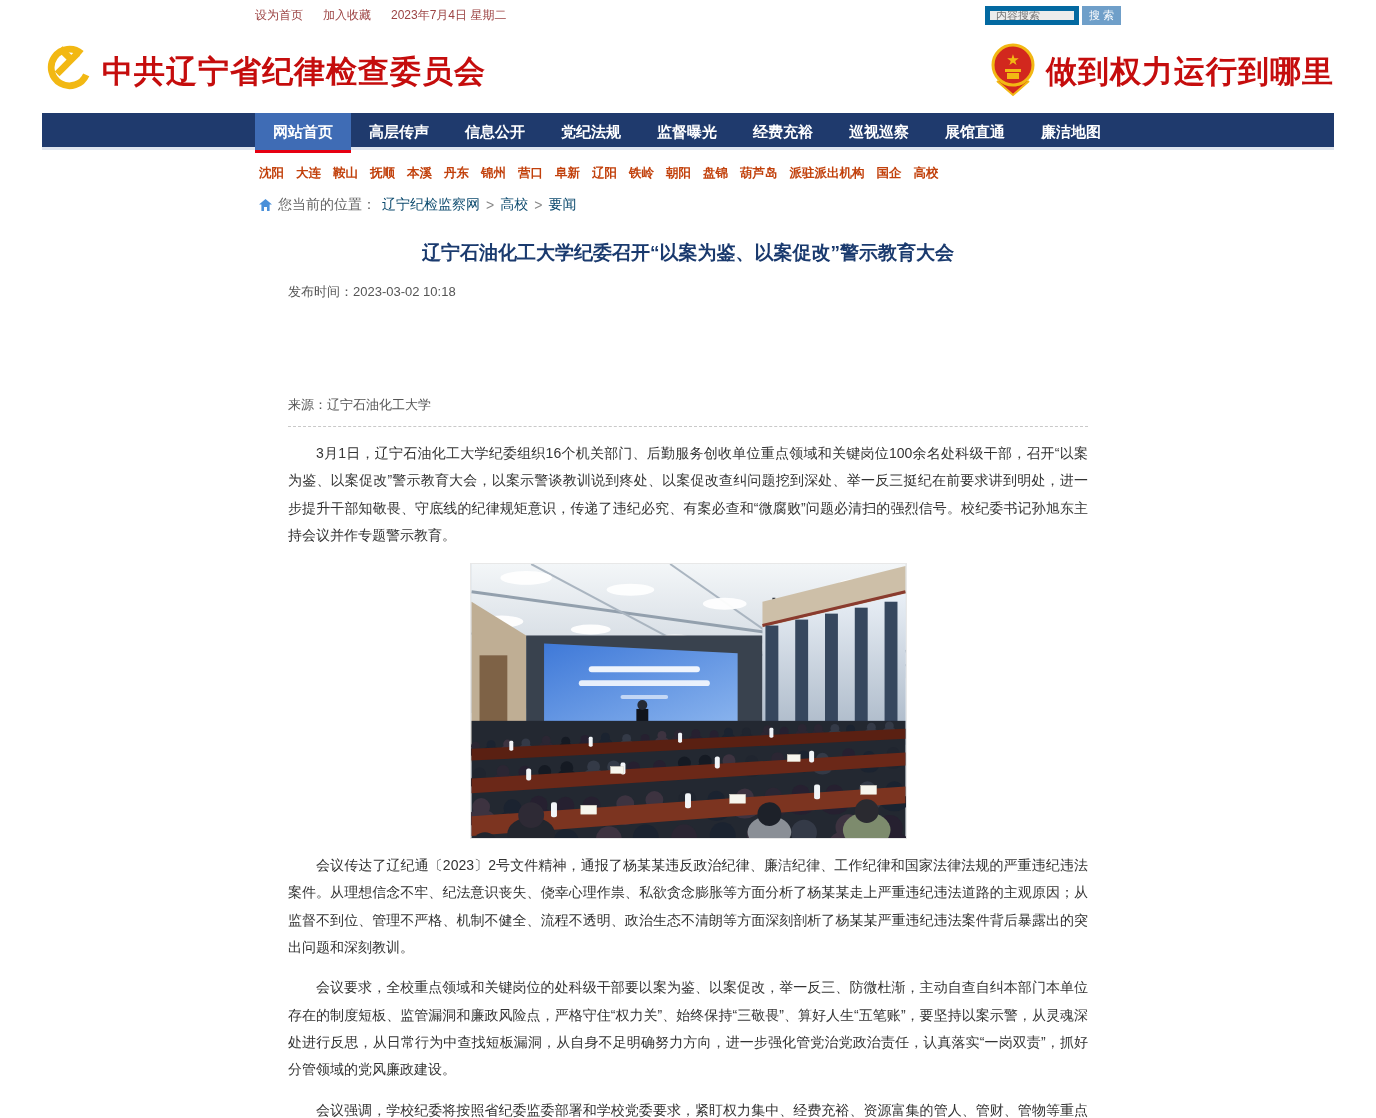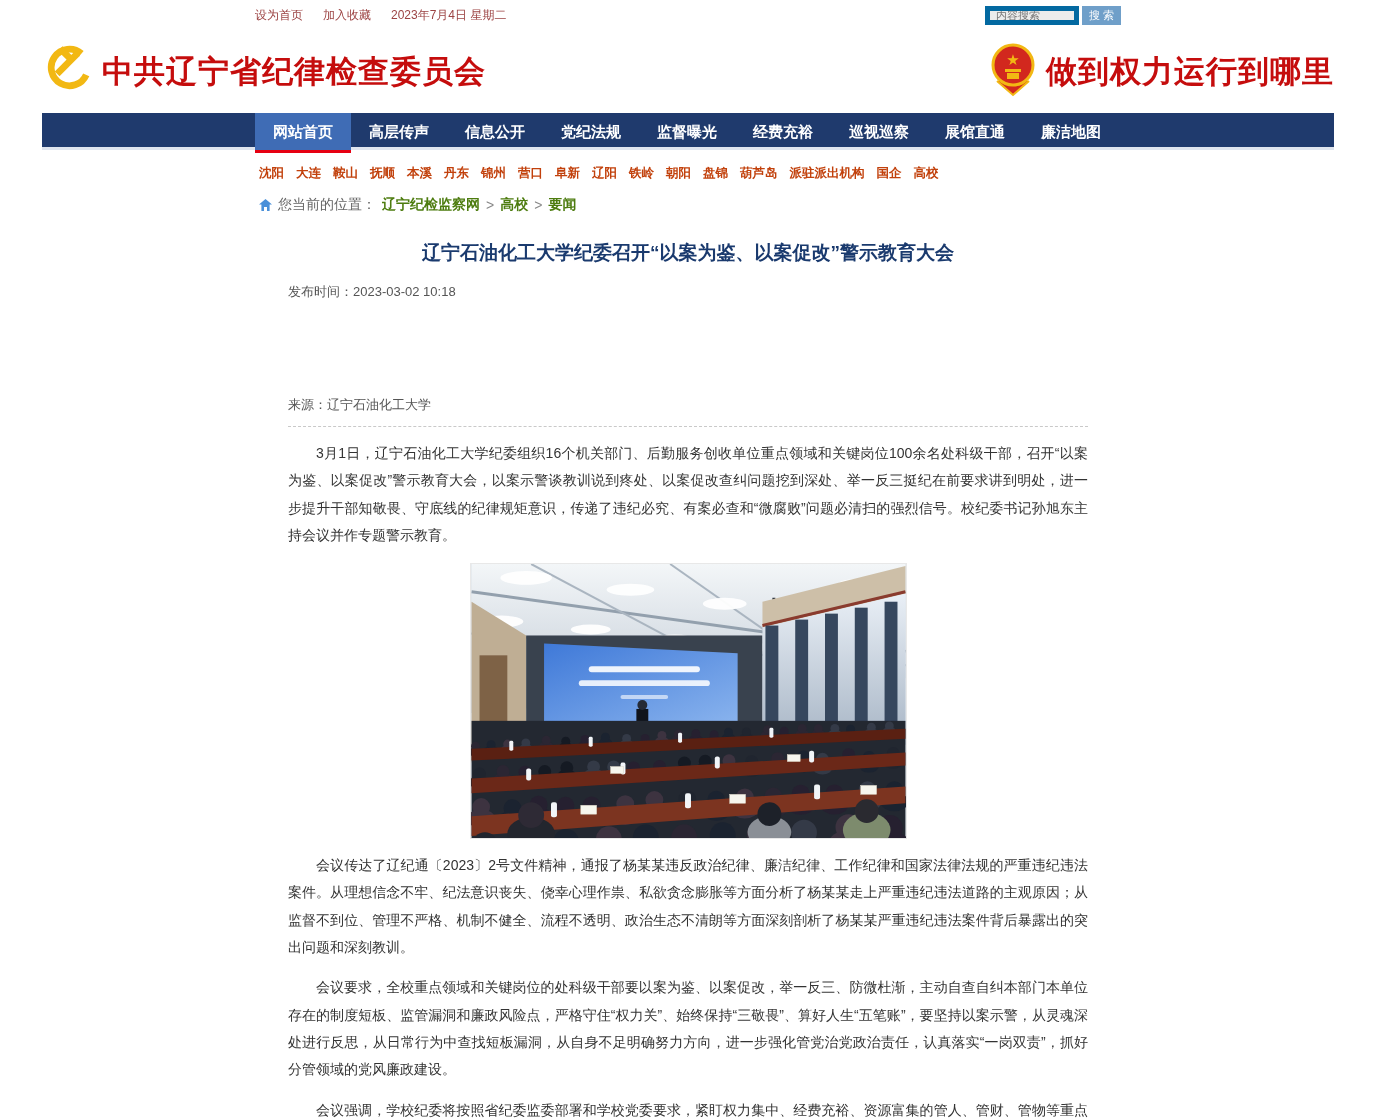--- a/index.html
+++ b/index.html
@@ -27,21 +27,21 @@
   .nav-item { display:block; width:96px; text-align:center; line-height:37px; color:#fff; font-size:15px; font-weight:bold; text-decoration:none; position:relative; cursor:pointer; }
   .nav-item.active { background:#3f6cb5; }
   .nav-item.active::after { content:""; position:absolute; left:0; right:0; bottom:-3px; height:3px; background:#e60012; }
 
   
   .region-links { padding:15px 4px 0; font-size:12.5px; font-weight:bold; }
   .region-links a { color:#c2410c; text-decoration:none; margin-right:12px; cursor:pointer;font-family:Liberation Mono, monospace; }
 
   
   .breadcrumb { padding:14px 4px 0; font-size:14px; color:#666; display:flex; align-items:center; gap:6px; }
-  .breadcrumb a { color:#4d7c0f; text-decoration:none; cursor:pointer;font-weight:bold; }
+  .breadcrumb a { color:#0c4a6e; text-decoration:none; cursor:pointer; }
   .crumb-sep { color:#888; }
 
   
   .article { padding:6px 33px 16px; }
   .article h1 { text-align:center; color:#1a3a6e; font-size:19px; font-weight:bold; margin:20px 0 0; }
   .meta { display:flex; justify-content:center; gap:95px; color:#555; font-size:13px; margin:17px 0 0; padding-bottom:12px; border-bottom:1px dashed #c9c9c9;flex-direction:column; }
   .article p { font-size:14px; color:#333; line-height:1.95; text-align:justify; text-indent:2em; margin:13px 0; }
   figure.photo { margin:14px auto 10px; width:437px; height:276px; padding:0; border:1px solid #e8e8e8; background:#dfe5ea; }
 </style>
 </head>

